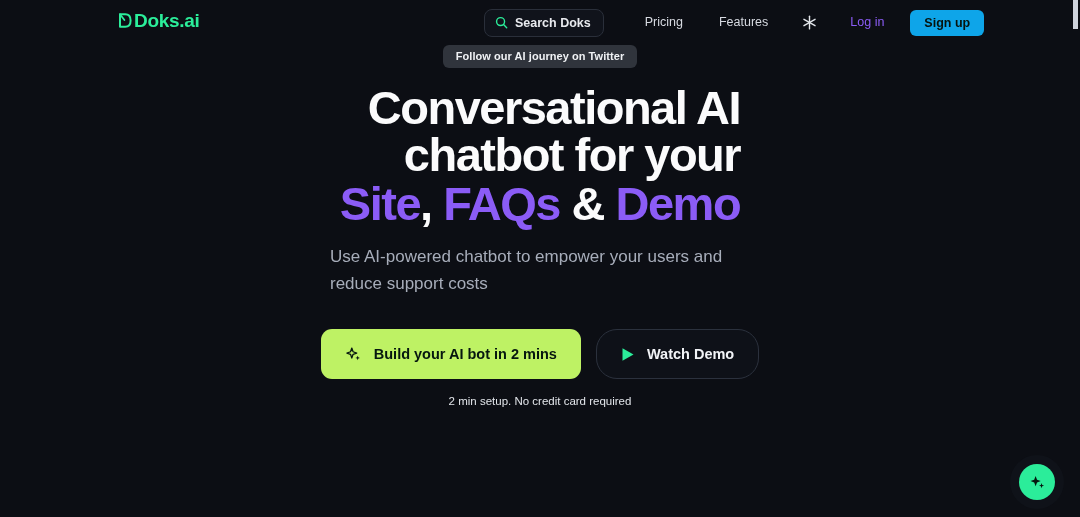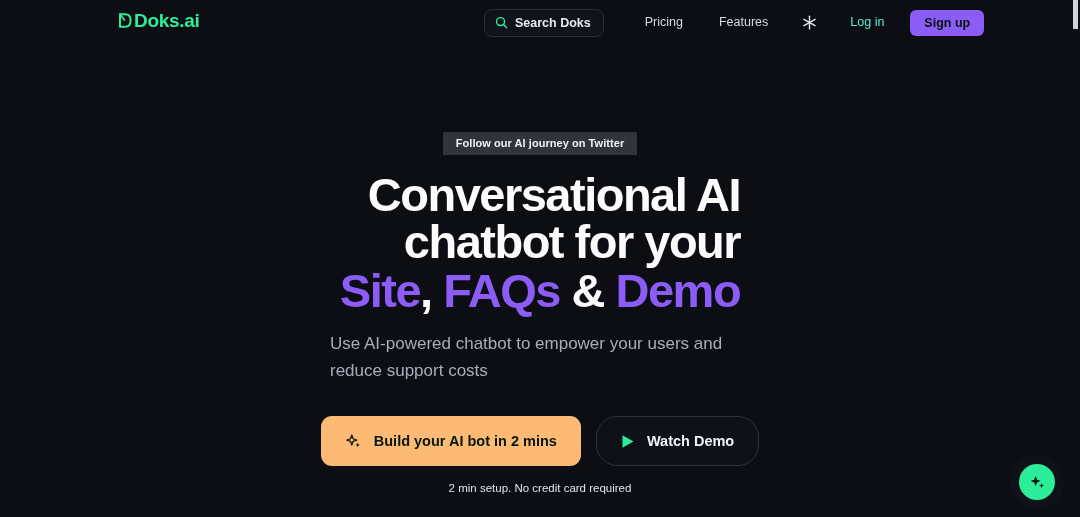--- a/index.html
+++ b/index.html
@@ -43,41 +43,40 @@
     font-size:12.5px; color:#d7dae1; font-weight:400;
     padding:0 14px; line-height:45px; white-space:nowrap;
   }
   .nav-spacer { width:11px; }
   .theme-toggle {
     width:26px; height:26px; display:flex; align-items:center; justify-content:center;
     margin:0 6px;
   }
   .theme-ico { width:15px; height:15px; display:block; }
   .login-link {
-    font-size:12.5px; color:#5eead4; font-weight:400; padding:0 14px; line-height:45px;
+    font-size:12.5px; color:#8b5cf6; font-weight:400; padding:0 14px; line-height:45px;
   }
   .signup-btn {
     height:26px; padding:12px 14px; border-radius:6px; border:none;
-    background:#8b5cf6; color:#07130d;
+    background:#0ea5e9; color:#07130d;
     font-size:12.5px; font-weight:600; font-family:"Liberation Sans", sans-serif;
     display:flex; align-items:center; cursor:pointer;
     margin-left:4px;
     text-align:right;
   }
 
   
   .hero {
     position:absolute; top:45px; left:0; width:1080px;
     display:flex; flex-direction:column; align-items:center;
   }
   .badge {
-    margin-top:87px;
     background:#30343c; color:#f0f2f5;
     font-size:11px; font-weight:600;
-    padding:5px 13px 6px; border-radius:1px;
+    padding:5px 13px 6px; border-radius:6px;
     letter-spacing:0.05px;
   }
   .headline {
     margin-top:16px;
     text-align:right;
     font-size:47px; font-weight:700; line-height:47px;
     letter-spacing:-1.5px; color:#fbfbfc;
     max-width:520px;
   }
   .headline .accent { color:#8b5cf6; }
@@ -88,21 +87,21 @@
     font-size:17px; line-height:27px; font-weight:400;
     color:#a7adba; max-width:420px;
   }
 
   .cta-row {
     margin-top:32px;
     display:flex; align-items:center; gap:15px;
   }
   .cta-primary {
     height:50px; padding:0 24px; border-radius:11px; border:none;
-    background:#fdba74; color:#06170f;
+    background:#bef264; color:#06170f;
     font-size:14.5px; font-weight:600; font-family:"Liberation Sans", sans-serif;
     display:flex; align-items:center; gap:12px; cursor:pointer;
   }
   .cta-secondary {
     height:50px; padding:0 24px; border-radius:21px;
     border:1px solid #2b313d; background:#0e1118; color:#f2f4f7;
     font-size:14.5px; font-weight:600; font-family:"Liberation Sans", sans-serif;
     display:flex; align-items:center; gap:12px; cursor:pointer;
   }
   .spark-ico { width:17px; height:17px; display:block; }

